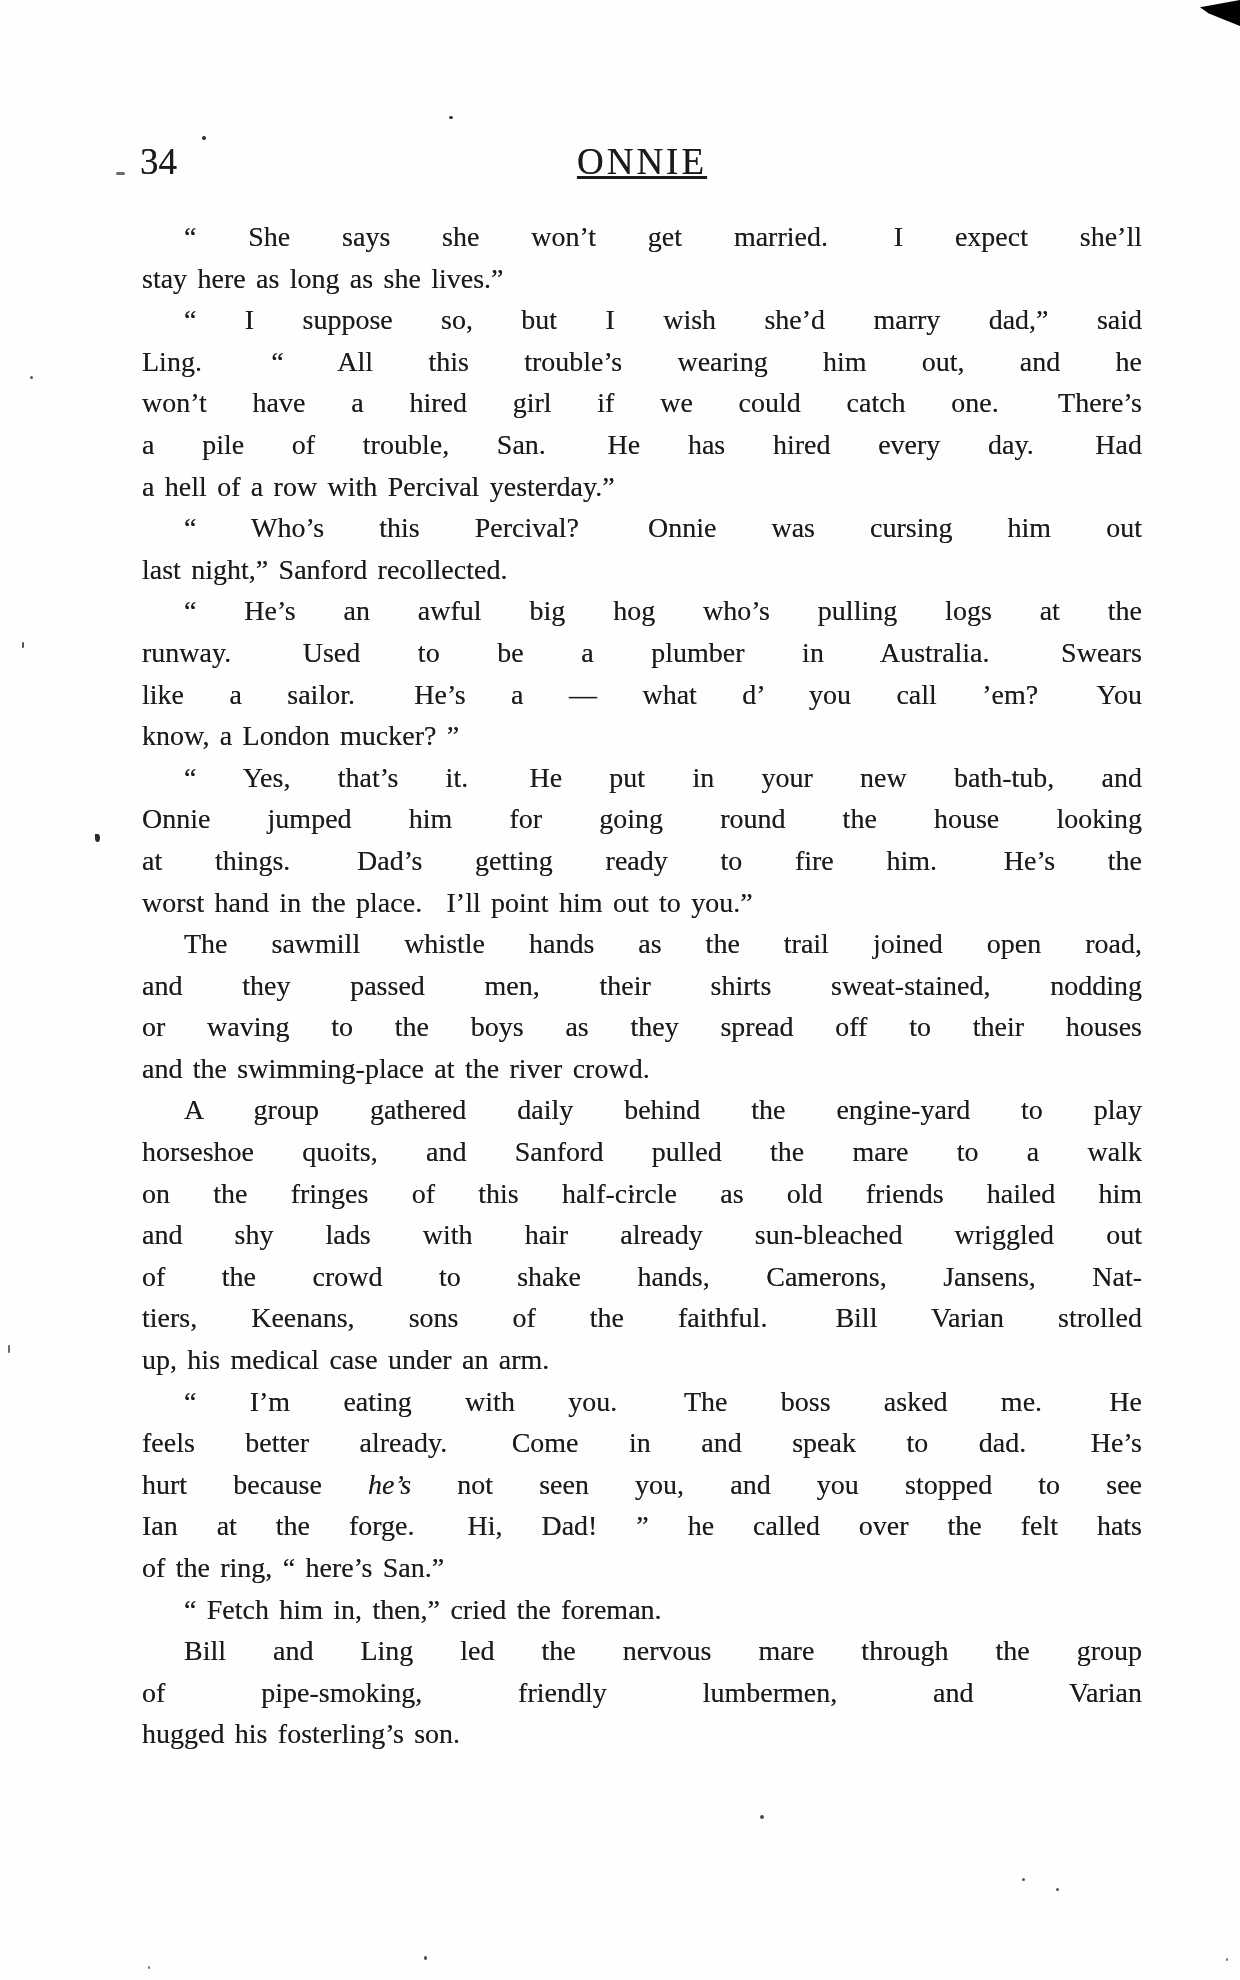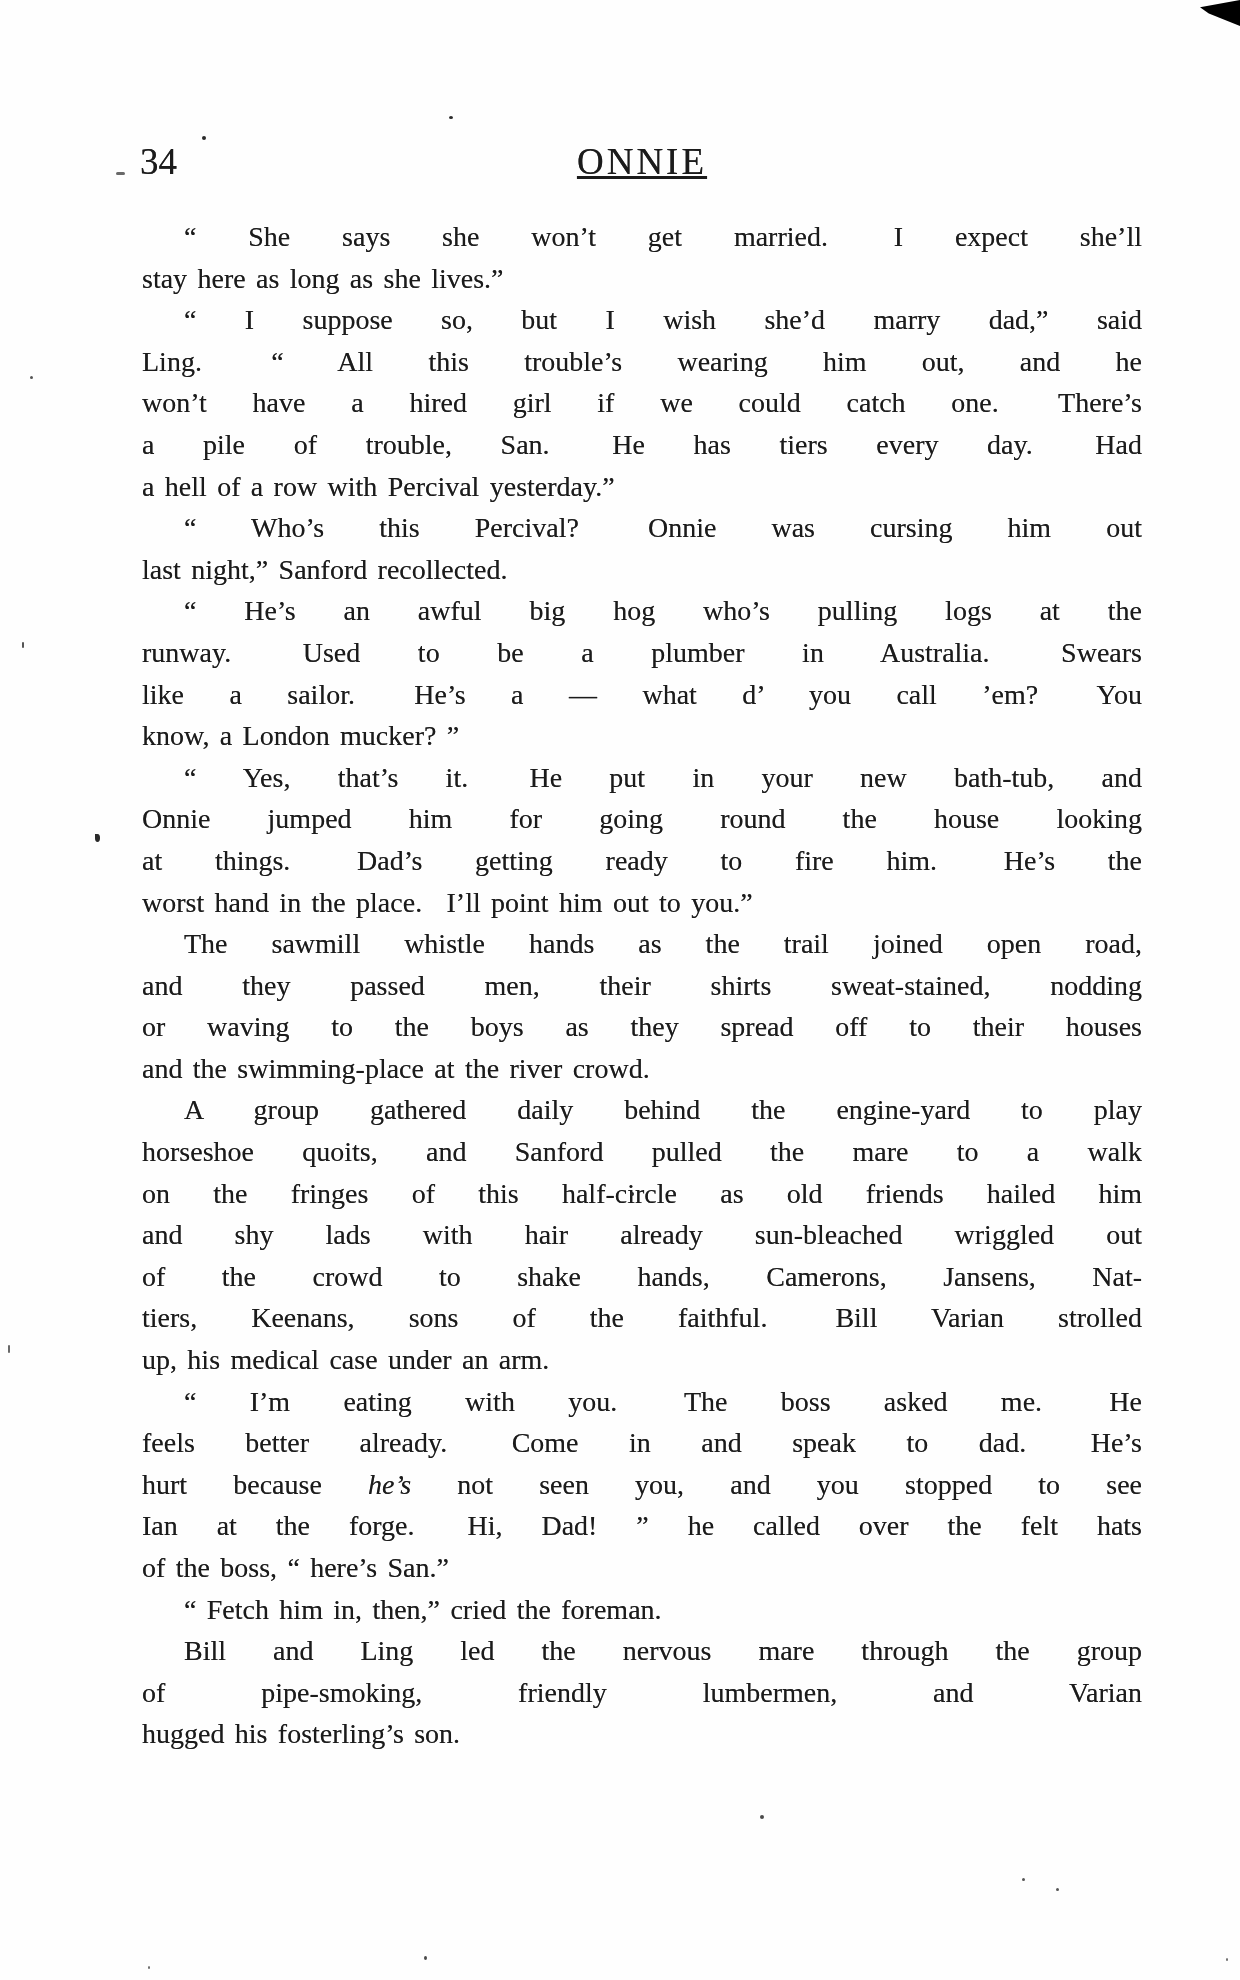--- a/index.html
+++ b/index.html
@@ -64,21 +64,21 @@
 
   <div class="folio">34</div>
   <div class="running-header">ONNIE</div>
 
   <div class="page-body" id="body-text">
       <div class="line justify indent">“ She says she won’t get married.  I expect she’ll</div>
       <div class="line endline">stay here as long as she lives.”</div>
       <div class="line justify indent">“ I suppose so, but I wish she’d marry dad,” said</div>
       <div class="line justify">Ling.  “ All this trouble’s wearing him out, and he</div>
       <div class="line justify">won’t have a hired girl if we could catch one.  There’s</div>
-      <div class="line justify">a pile of trouble, San.  He has tiers every day.  Had</div>
+      <div class="line justify">a pile of trouble, San.  He has hired every day.  Had</div>
       <div class="line endline">a hell of a row with Percival yesterday.”</div>
       <div class="line justify indent">“ Who’s this Percival?  Onnie was cursing him out</div>
       <div class="line endline">last night,” Sanford recollected.</div>
       <div class="line justify indent">“ He’s an awful big hog who’s pulling logs at the</div>
       <div class="line justify">runway.  Used to be a plumber in Australia.  Swears</div>
       <div class="line justify">like a sailor.  He’s a — what d’ you call ’em?  You</div>
       <div class="line endline">know, a London mucker? ”</div>
       <div class="line justify indent">“ Yes, that’s it.  He put in your new bath-tub, and</div>
       <div class="line justify">Onnie jumped him for going round the house looking</div>
       <div class="line justify">at things.  Dad’s getting ready to fire him.  He’s the</div>
@@ -91,21 +91,21 @@
       <div class="line justify">horseshoe quoits, and Sanford pulled the mare to a walk</div>
       <div class="line justify">on the fringes of this half-circle as old friends hailed him</div>
       <div class="line justify">and shy lads with hair already sun-bleached wriggled out</div>
       <div class="line justify">of the crowd to shake hands, Camerons, Jansens, Nat-</div>
       <div class="line justify">tiers, Keenans, sons of the faithful.  Bill Varian strolled</div>
       <div class="line endline">up, his medical case under an arm.</div>
       <div class="line justify indent">“ I’m eating with you.  The boss asked me.  He</div>
       <div class="line justify">feels better already.  Come in and speak to dad.  He’s</div>
       <div class="line justify"><span>hurt because </span><span class="ital">he’s</span><span> not seen you, and you stopped to see</span></div>
       <div class="line justify">Ian at the forge.  Hi, Dad! ” he called over the felt hats</div>
-      <div class="line endline">of the boss, “ here’s San.”</div>
+      <div class="line endline">of the ring, “ here’s San.”</div>
       <div class="line endline indent">“ Fetch him in, then,” cried the foreman.</div>
       <div class="line justify indent">Bill and Ling led the nervous mare through the group</div>
       <div class="line justify">of pipe-smoking, friendly lumbermen, and Varian</div>
       <div class="line endline">hugged his fosterling’s son.</div>
     </div>
 
   <div>
     <div class="speck s1"></div>
     <div class="speck s2"></div>
     <div class="speck s3"></div>

